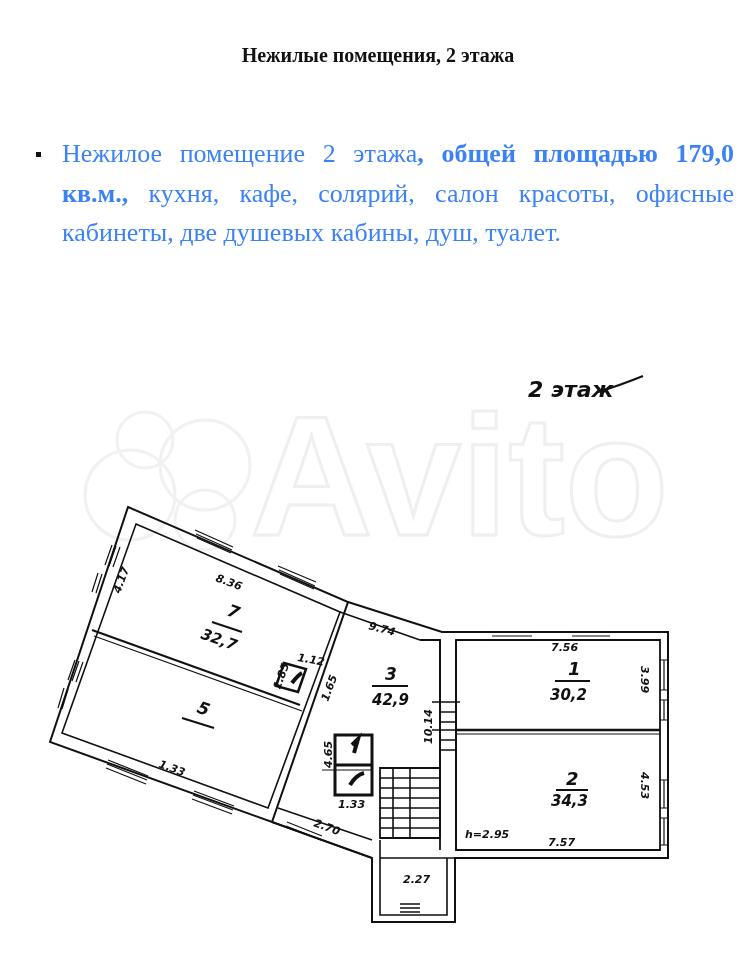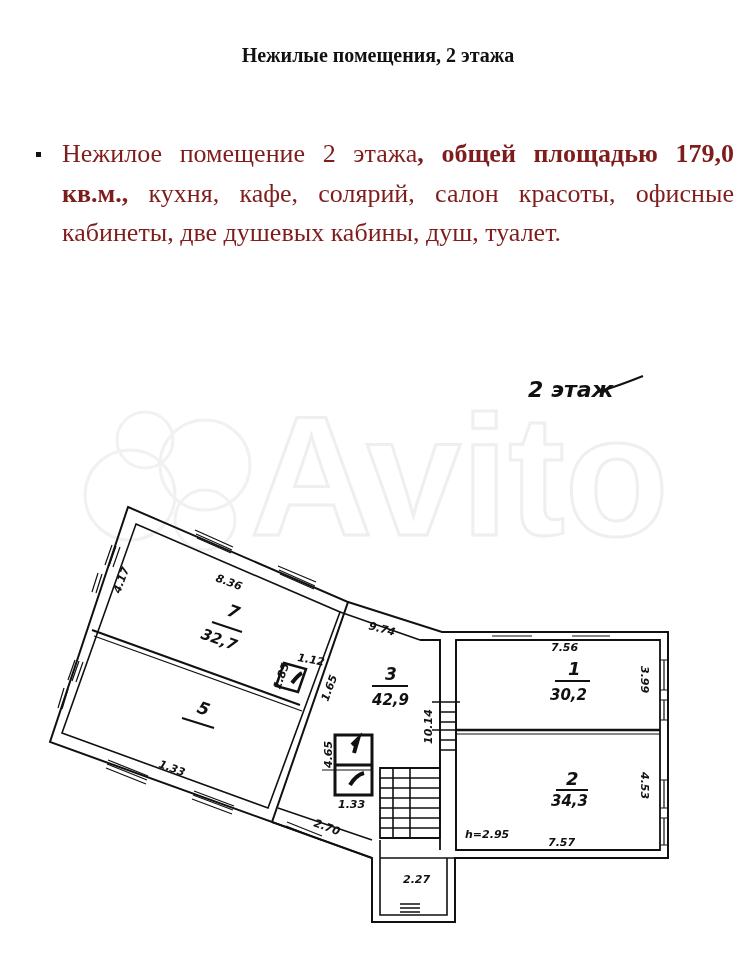--- a/index.html
+++ b/index.html
@@ -4,21 +4,21 @@
   <style>
     html, body { margin: 0; padding: 0; background: #ffffff; }
     body { width: 756px; height: 960px; position: relative; overflow: hidden; color: #111; }
     .title {
       position: absolute; left: 0; top: 44px; width: 756px; text-align: center;
       font-family: "Liberation Serif", serif; font-weight: bold; font-size: 20px; color: #111;
     }
     .desc {
       position: absolute; left: 62px; top: 134px; width: 672px;
       font-family: "Liberation Serif", serif; font-size: 26px; line-height: 39.5px;
-      text-align: justify; color: #7f1d1d;
+      text-align: justify; color: #3b82f6;
     }
     .bullet {
       position: absolute; left: 36px; top: 152px; width: 5px; height: 5px; background: #111;
     }
     .desc b { font-weight: bold; }
     .watermark {
       position: absolute; left: 0; top: 0; pointer-events: none;
     }
     .plan { position: absolute; left: 0; top: 0; }
     .hand { font-family: "DejaVu Sans", sans-serif; font-style: italic; font-weight: bold; fill: #111; }

